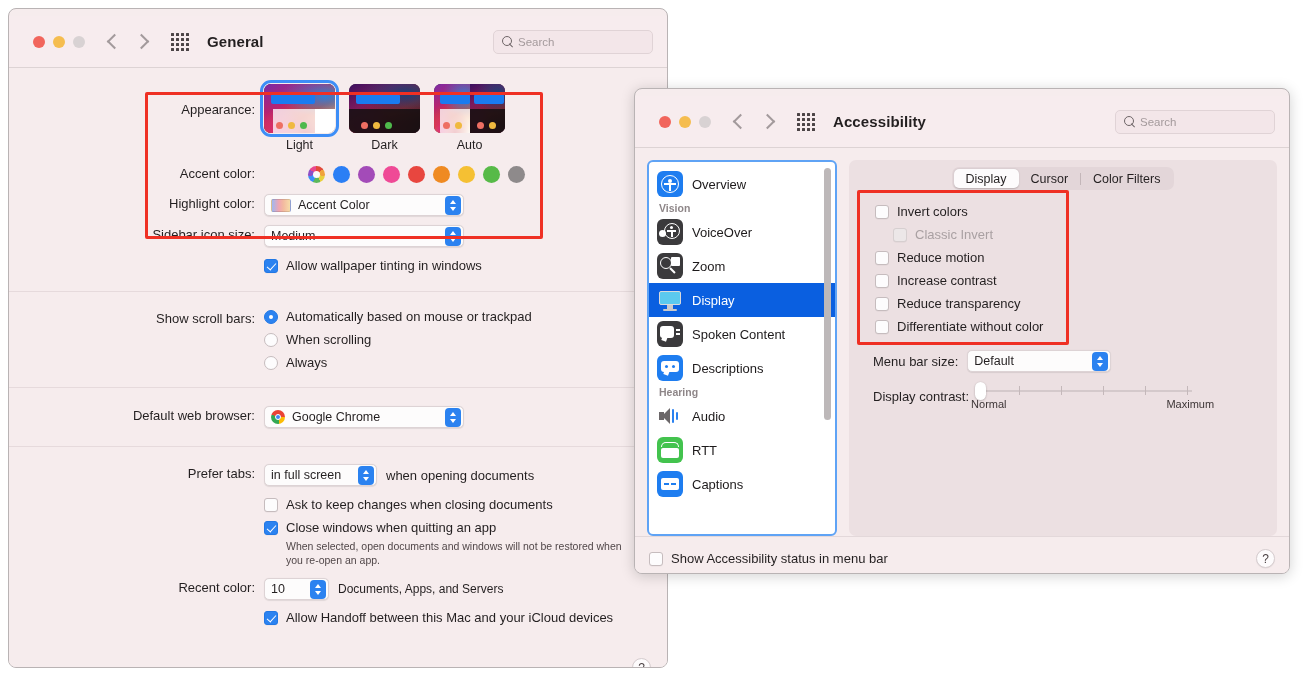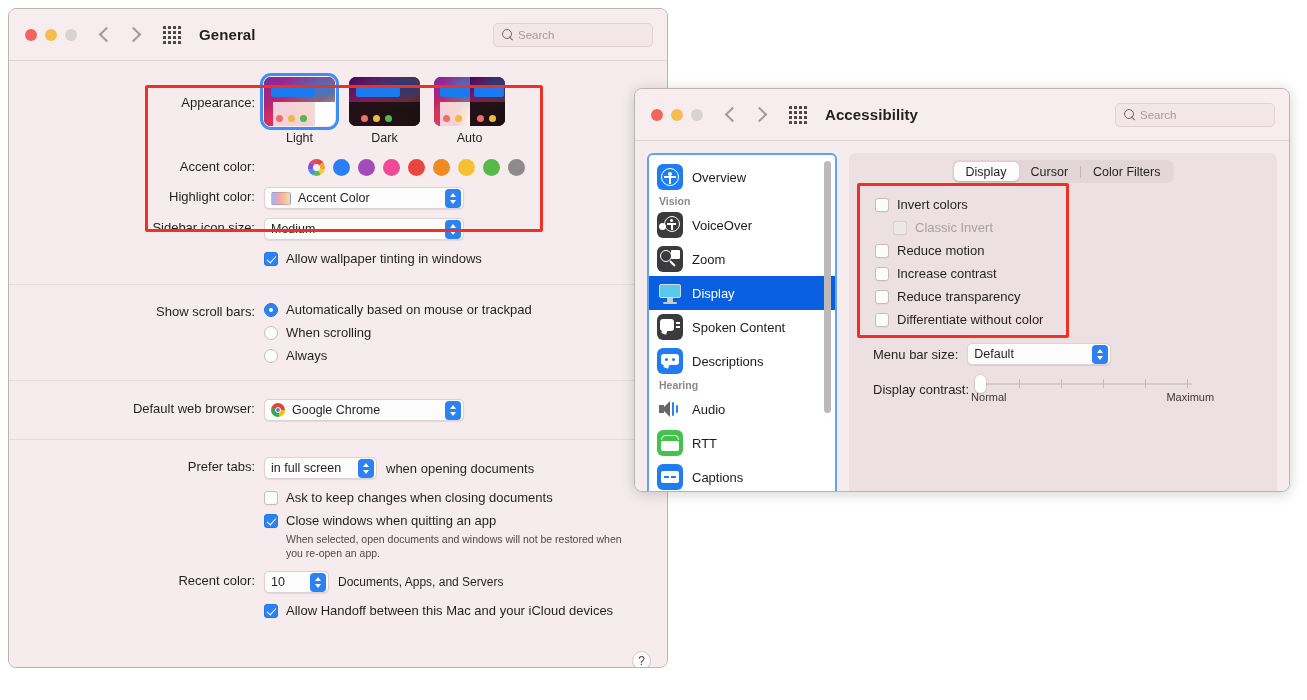--- a/index.html
+++ b/index.html
@@ -17,23 +17,24 @@
     background: #f6eced;
     border: 1px solid #b9b3b4;
     border-radius: 8px;
     overflow: hidden;
   }
   .titlebar {
     height: 52px;
     background: #f7ecee;
     display: flex;
     align-items: center;
-    padding: 0 16px;
+    padding: 0 24px;
     position: relative;
     border-bottom: 1px solid #ddd3d4;
+    margin-top: 7px;
   }
   .lights { display: flex; gap: 8px; align-items: center; }
   .light { width: 12px; height: 12px; border-radius: 50%; }
   .light.red { background: #f1655c; }
   .light.yellow { background: #f5bd4f; }
   .light.gray { background: #d8d2d3; }
 
   .navarrows { display: flex; gap: 16px; margin-left: 24px; align-items: center; }
   .chev { width: 11px; height: 11px; border-style: solid; border-color: #a39a9c; border-width: 0; }
   .chev.left { border-left-width: 2px; border-bottom-width: 2px; transform: rotate(45deg); }
@@ -179,21 +180,21 @@
     font-size: 12px; color: #4b4244; display: flex; align-items: center; justify-content: center;
     box-shadow: 0 0.5px 1px rgba(0,0,0,0.08);
   }
 
   .hint { font-size: 10.5px; color: #514749; line-height: 14px; }
 
   
   .redbox { position: absolute; border: 3px solid #ef3024; border-radius: 2px; pointer-events: none; }
 
   
-  #win-access { left: 634px; top: 88px; width: 656px; height: 404px; box-shadow: 0 2px 14px rgba(0,0,0,0.18); }
+  #win-access { left: 634px; top: 88px; width: 656px; height: 486px; box-shadow: 0 2px 14px rgba(0,0,0,0.18); }
   .acc-body { display: flex; height: 388px; padding: 12px 12px 0 12px; gap: 12px; background:#f6eced; }
   .acc-side {
     width: 190px; background: #ffffff; border: 2px solid #5fa3f5; border-radius: 6px;
     position: relative; overflow: hidden;
   }
   .acc-list { padding: 5px 0 0 0; }
   .acc-item { display: flex; align-items: center; gap: 9px; padding: 4px 8px; height: 34px; }
   .acc-item.sel { background: #0a5fe0; }
   .acc-item .lbl { font-size: 13px; color: #1d1a1b; }
   .acc-item.sel .lbl { color: #fff; }

